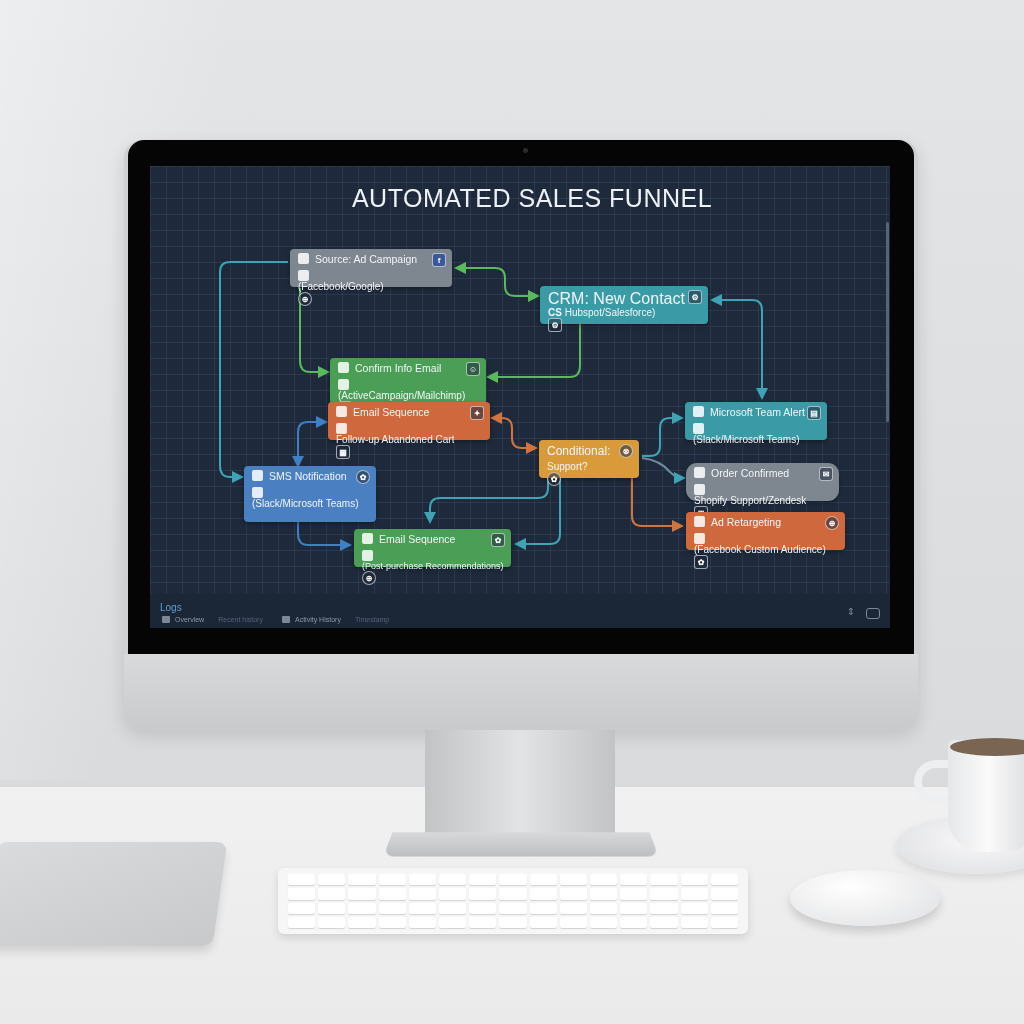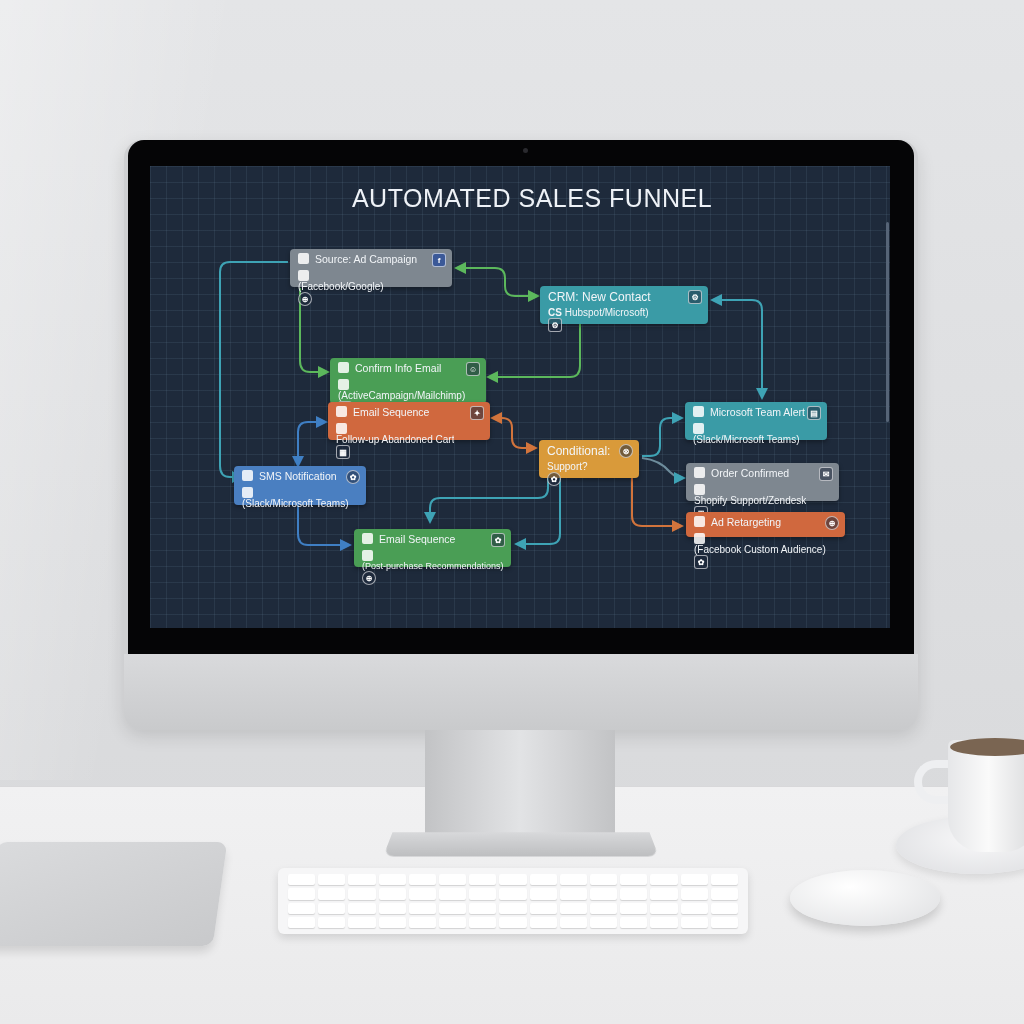--- a/index.html
+++ b/index.html
@@ -207,25 +207,25 @@
       </div>
     <div class="row r2">
         <span class="ico"></span>
         <span class="txt">(Facebook/Google)</span>
         <span class="side round">⊕</span>
       </div>
   </div>
 
   <div class="node" style="left:390px;top:120px;width:168px;height:38px;background:#3a9ba6;">
     <div class="row r1">
-        <span class="txt" style="font-size:12px;">CRM: New Contact</span>
+        <span class="txt" style="font-size:16px;">CRM: New Contact</span>
         <span class="side">⚙</span>
       </div>
     <div class="row r2">
-        <span class="txt"><b>CS</b> <span>Hubspot/Microsoft)</span></span>
+        <span class="txt"><b>CS</b> <span>Hubspot/Salesforce)</span></span>
         <span class="side">⚙</span>
       </div>
   </div>
 
   <div class="node" style="left:180px;top:192px;width:156px;height:46px;background:#4a9e55;">
     <div class="row r1">
         <span class="ico"></span>
         <span class="txt">Confirm Info Email</span>
         <span class="side">☺</span>
       </div>
@@ -242,21 +242,21 @@
         <span class="txt">Email Sequence</span>
         <span class="side">✦</span>
       </div>
     <div class="row r2">
         <span class="ico"></span>
         <span class="txt">Follow-up Abandoned Cart</span>
         <span class="side">▦</span>
       </div>
   </div>
 
-  <div class="node" style="left:84px;top:300px;width:132px;height:39px;background:#4a7fc1;">
+  <div class="node" style="left:94px;top:300px;width:132px;height:56px;background:#4a7fc1;">
     <div class="row r1">
         <span class="ico"></span>
         <span class="txt">SMS Notification</span>
         <span class="side round">✿</span>
       </div>
     <div class="row r2">
         <span class="ico"></span>
         <span class="txt">(Slack/Microsoft Teams)</span>
       </div>
   </div>
@@ -277,34 +277,34 @@
         <span class="ico"></span>
         <span class="txt">Microsoft Team Alert</span>
         <span class="side">▤</span>
       </div>
     <div class="row r2">
         <span class="ico"></span>
         <span class="txt">(Slack/Microsoft Teams)</span>
       </div>
   </div>
 
-  <div class="node" style="left:536px;top:297px;width:153px;height:38px;background:#7e8790;">
+  <div class="node" style="left:536px;top:297px;width:153px;height:38px;background:#7e8790;border-radius:11px;">
     <div class="row r1">
         <span class="ico"></span>
         <span class="txt">Order Confirmed</span>
         <span class="side">✉</span>
       </div>
     <div class="row r2">
         <span class="ico"></span>
         <span class="txt">Shopify Support/Zendesk</span>
         <span class="side">⊞</span>
       </div>
   </div>
 
-  <div class="node" style="left:536px;top:346px;width:159px;height:25px;background:#d0683e;">
+  <div class="node" style="left:536px;top:346px;width:159px;height:38px;background:#d0683e;">
     <div class="row r1">
         <span class="ico"></span>
         <span class="txt">Ad Retargeting</span>
         <span class="side round">⊕</span>
       </div>
     <div class="row r2">
         <span class="ico"></span>
         <span class="txt">(Facebook Custom Audience)</span>
         <span class="side">✿</span>
       </div>
@@ -316,20 +316,35 @@
         <span class="txt">Email Sequence</span>
         <span class="side">✿</span>
       </div>
     <div class="row r2">
         <span class="ico"></span>
         <span class="txt" style="font-size:9px;">(Post-purchase Recommendations)</span>
         <span class="side round">⊕</span>
       </div>
   </div>
 
+  <div class="logs-panel">
+    <div class="logs-title">Logs</div>
+    <div class="logs-tab" style="left:12px;">
+      <span class="sq"></span>
+      <span>Overview</span>
+      <span class="dim">Recent history</span>
+    </div>
+    <div class="logs-tab" style="left:132px;">
+      <span class="sq"></span>
+      <span>Activity History</span>
+      <span class="dim">Timestamp</span>
+    </div>
+    <div class="logs-ctrl" style="left:696px;">⇕</div>
+    <div class="logs-ctrl" style="left:716px;width:12px;border:1px solid #7e8897;border-radius:3px;height:9px;top:14px;"></div>
+  </div>
 </div>
 
 <div class="laptop"></div>
 <div class="keyboard">
   <span></span>
     <span></span>
     <span></span>
     <span></span>
     <span></span>
     <span></span>

